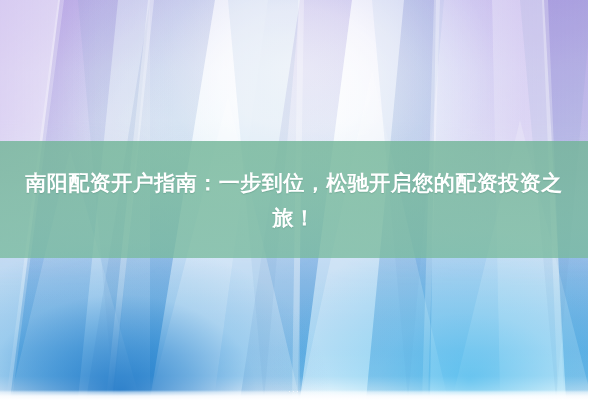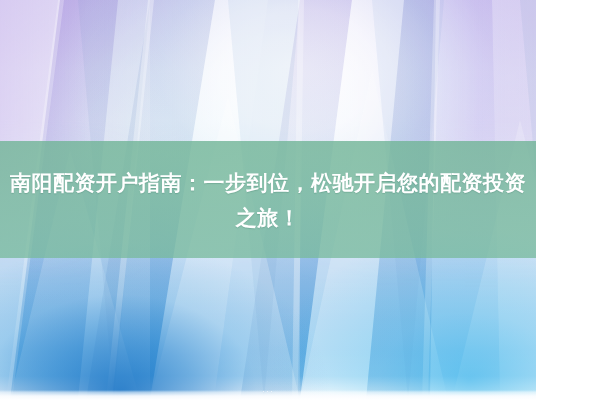--- a/index.html
+++ b/index.html
@@ -6,21 +6,21 @@
     margin: 0;
     padding: 0;
     background: #ffffff;
   }
   body {
     font-family: "Liberation Sans", "DejaVu Sans", sans-serif;
   }
 
   #banner {
     position: relative;
-    width: 536px;
+    width: 588px;
     height: 400px;
     overflow: hidden;
     background: #dfe8f5;
   }
 
   
   .layer {
     position: absolute;
     inset: 0;
     pointer-events: none;

